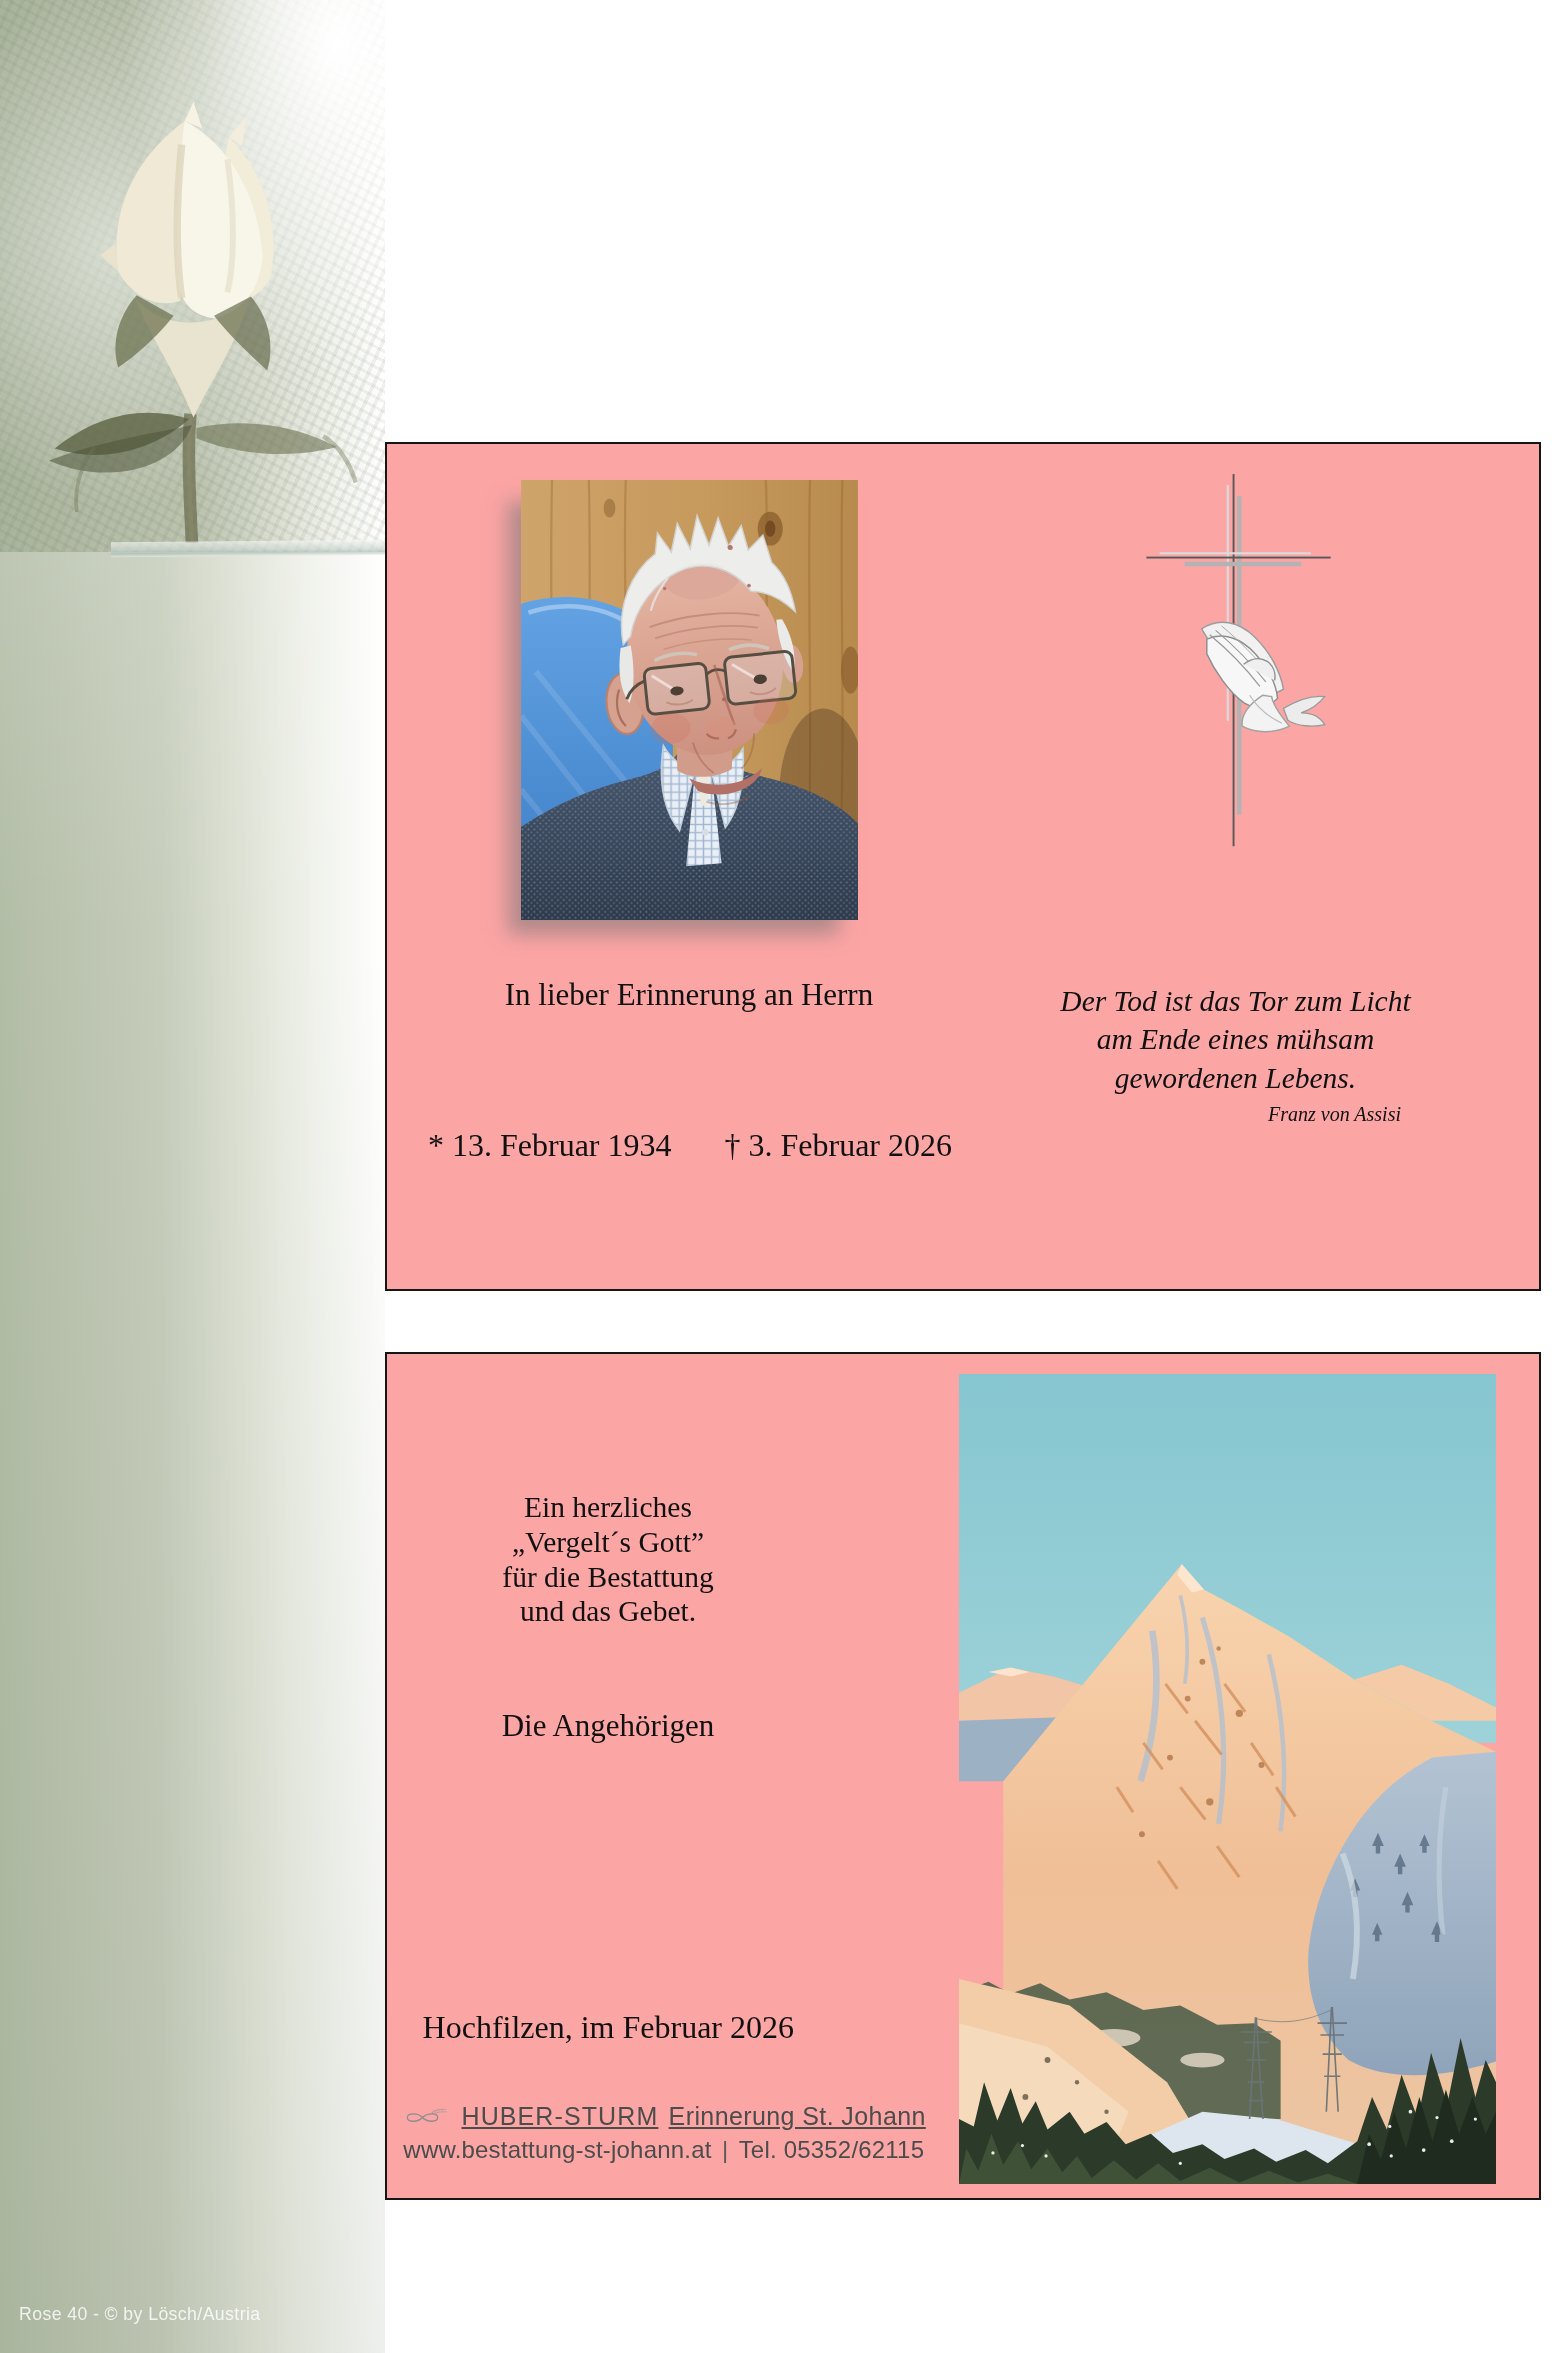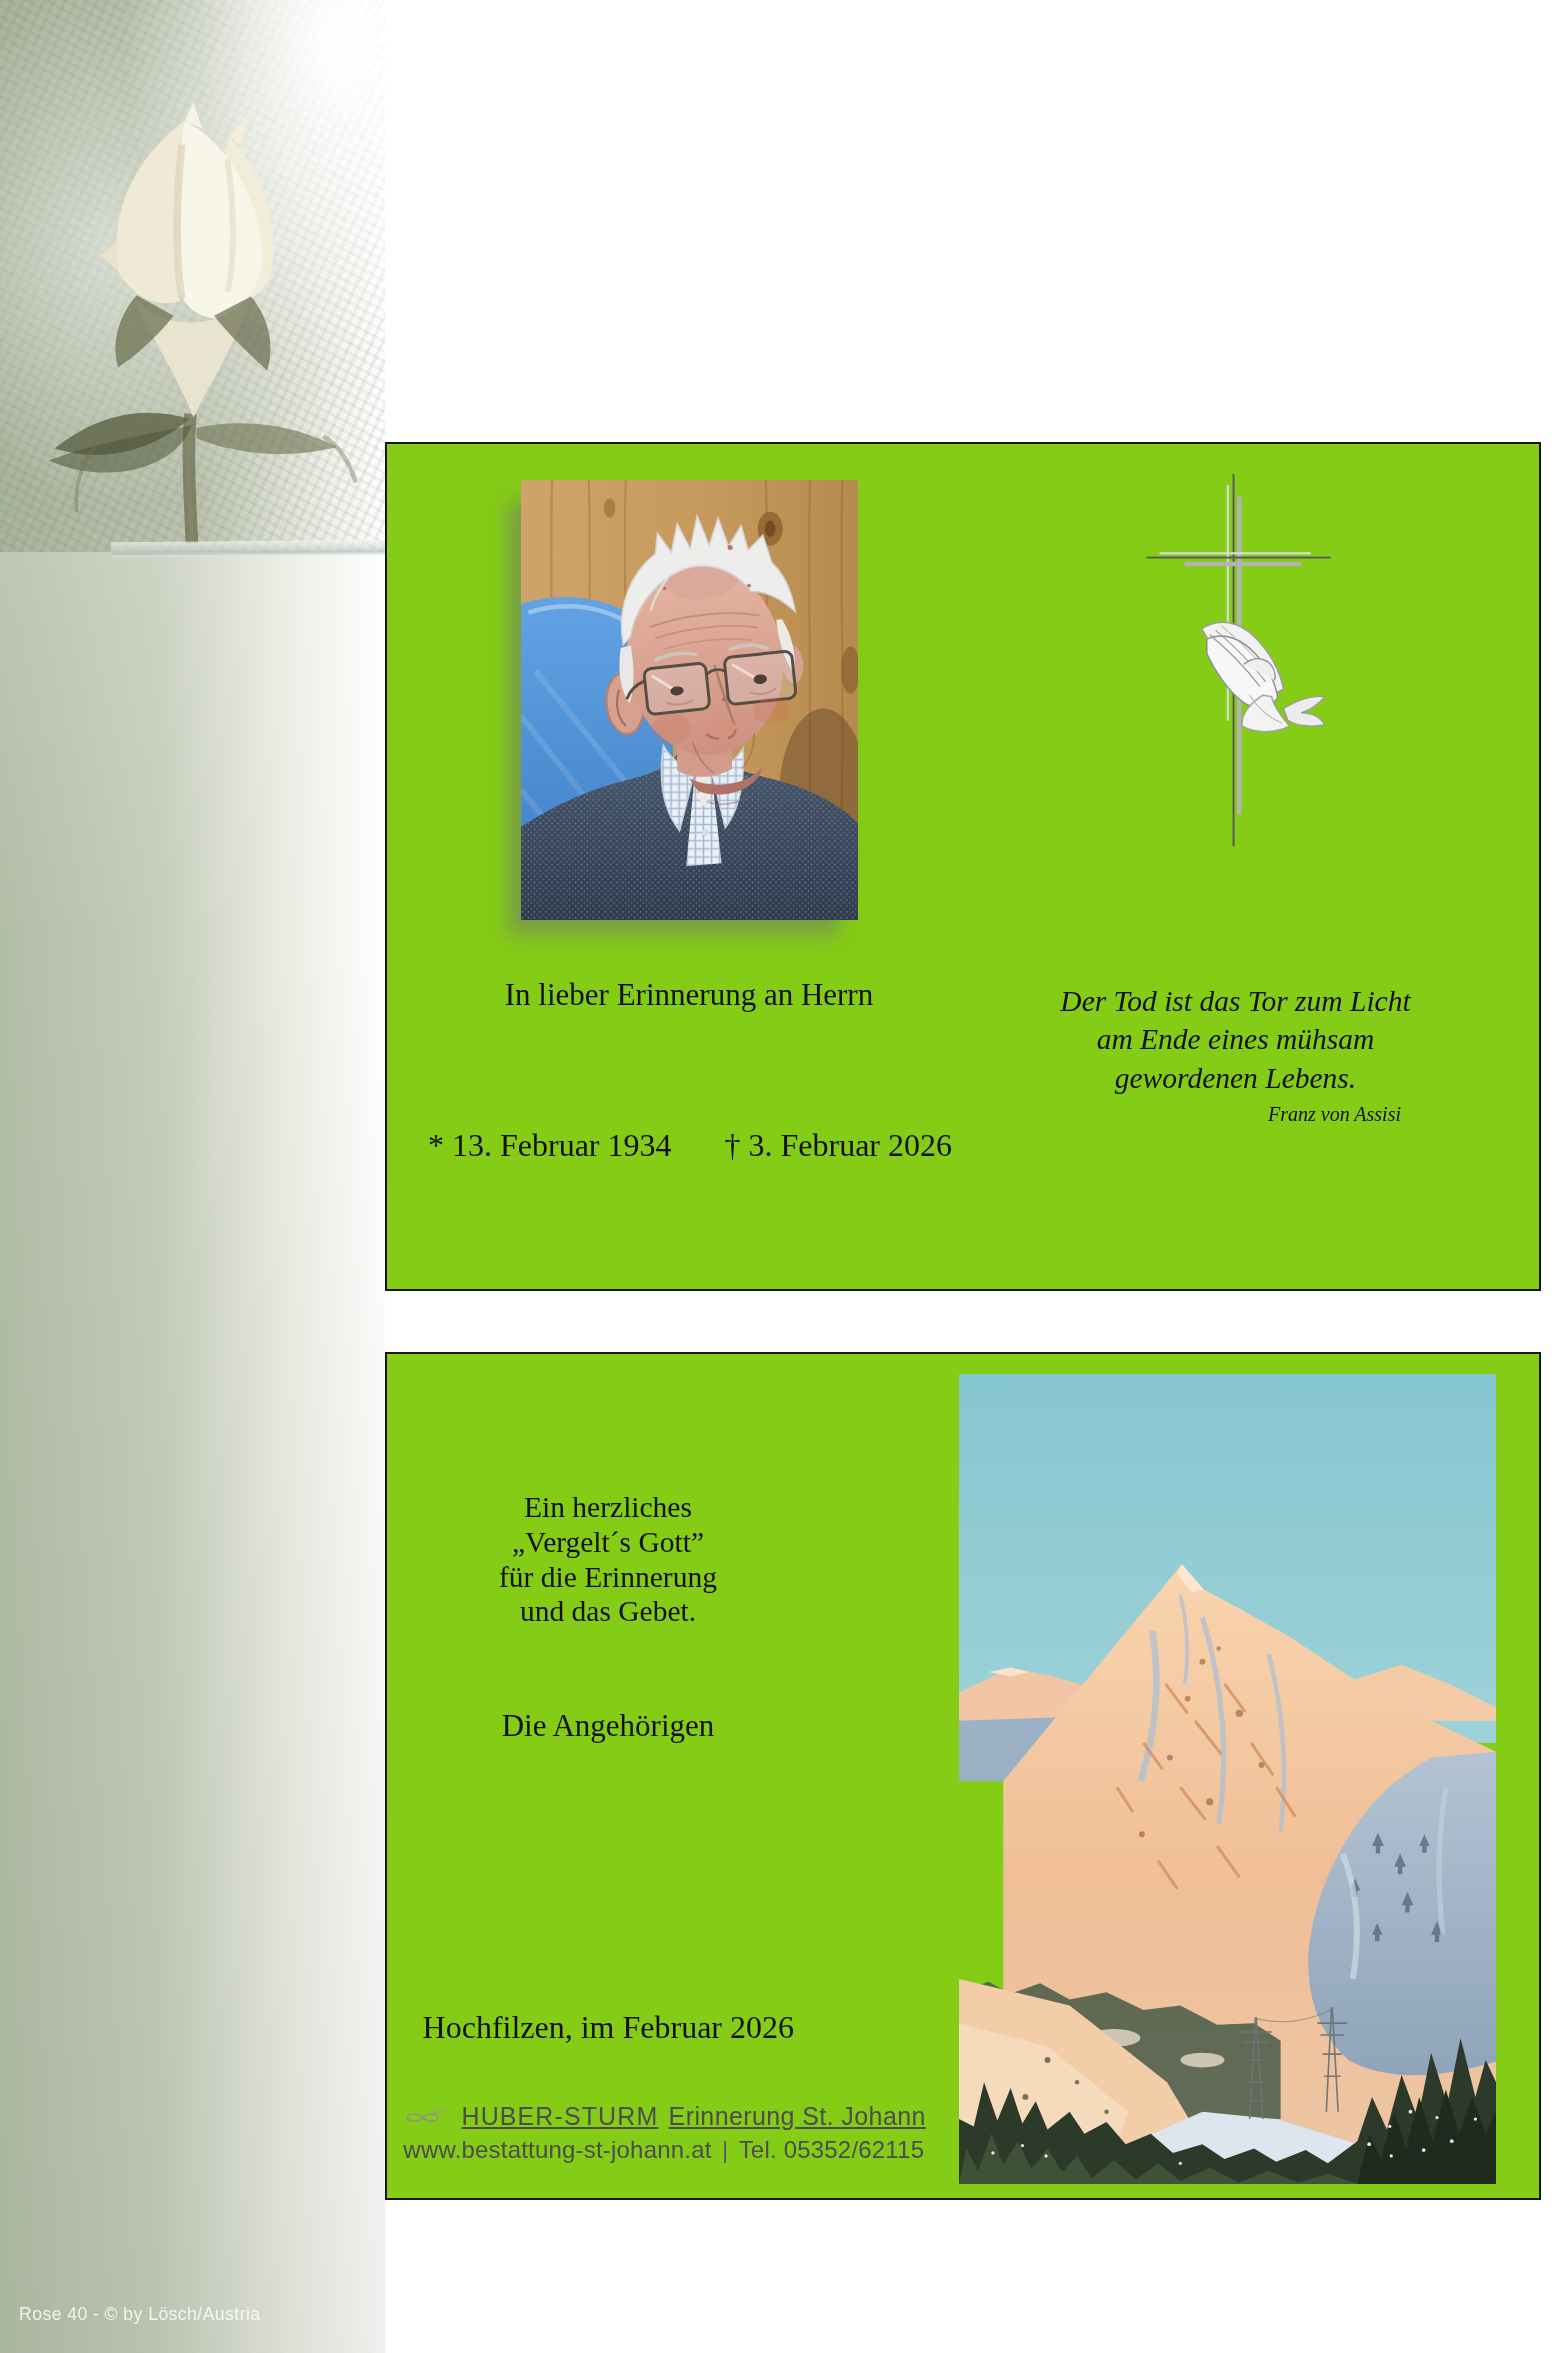--- a/index.html
+++ b/index.html
@@ -22,21 +22,21 @@
       linear-gradient(to right, #a9b49c 0%, #bcc4b0 52%, #eef0e9 85%, #ffffff 100%);}
   .rose-panel svg{position:absolute;left:5.9px;top:34px;}
   .glass-edge{position:absolute;left:111px;top:541px;width:274px;height:14.8px;opacity:.65;
     transform:rotate(-.5deg);
     background:linear-gradient(to bottom,#f5f7f4 0%,#cbd6d1 55%,#a9bcb6 78%,#e8ede8 100%);}
 
   .copyright{position:absolute;left:19px;top:2304px;font-family:"Liberation Sans",sans-serif;
     font-size:17.7px;color:rgba(255,255,255,.82);letter-spacing:0.4px;}
 
   
-  .card{position:absolute;left:385px;width:1156px;background:#84cc16;border:2.2px solid #161616;box-sizing:border-box;}
+  .card{position:absolute;left:385px;width:1156px;background:#fca5a5;border:2.2px solid #161616;box-sizing:border-box;}
   .card-top{top:442px;height:849px;}
   .card-bottom{top:1352px;height:848px;}
 
   
   .portrait{position:absolute;left:134px;top:36px;width:337px;height:440px;
     box-shadow:-16px 17.7px 19px -3px rgba(115,115,115,.55);}
   .portrait svg{display:block;}
   .cross{position:absolute;left:752px;top:29.5px;}
 
   .intro{position:absolute;left:66px;top:533px;width:472px;text-align:center;font-size:31px;}
@@ -242,21 +242,21 @@
       <div>gewordenen Lebens.</div>
       <div class="attr">Franz von Assisi</div>
     </div>
   </section>
 
   <section class="card card-bottom">
 
     <div class="thanks">
       <div>Ein herzliches</div>
       <div>„Vergelt´s Gott”</div>
-      <div>für die Erinnerung</div>
+      <div>für die Bestattung</div>
       <div>und das Gebet.</div>
     </div>
 
     <div class="family">Die Angehörigen</div>
     <div class="placedate">Hochfilzen, im Februar 2026</div>
 
     <div class="funeral">
       <div class="logo-row">
         <svg width="68" height="23.6" viewBox="0 0 130 44">
           <path d="M14,24 C14,11 42,11 54,24 C66,37 94,37 94,24 C94,11 66,11 54,24 C42,37 14,37 14,24 Z" stroke="#8e8e8e" stroke-width="3.4" fill="none"></path>

